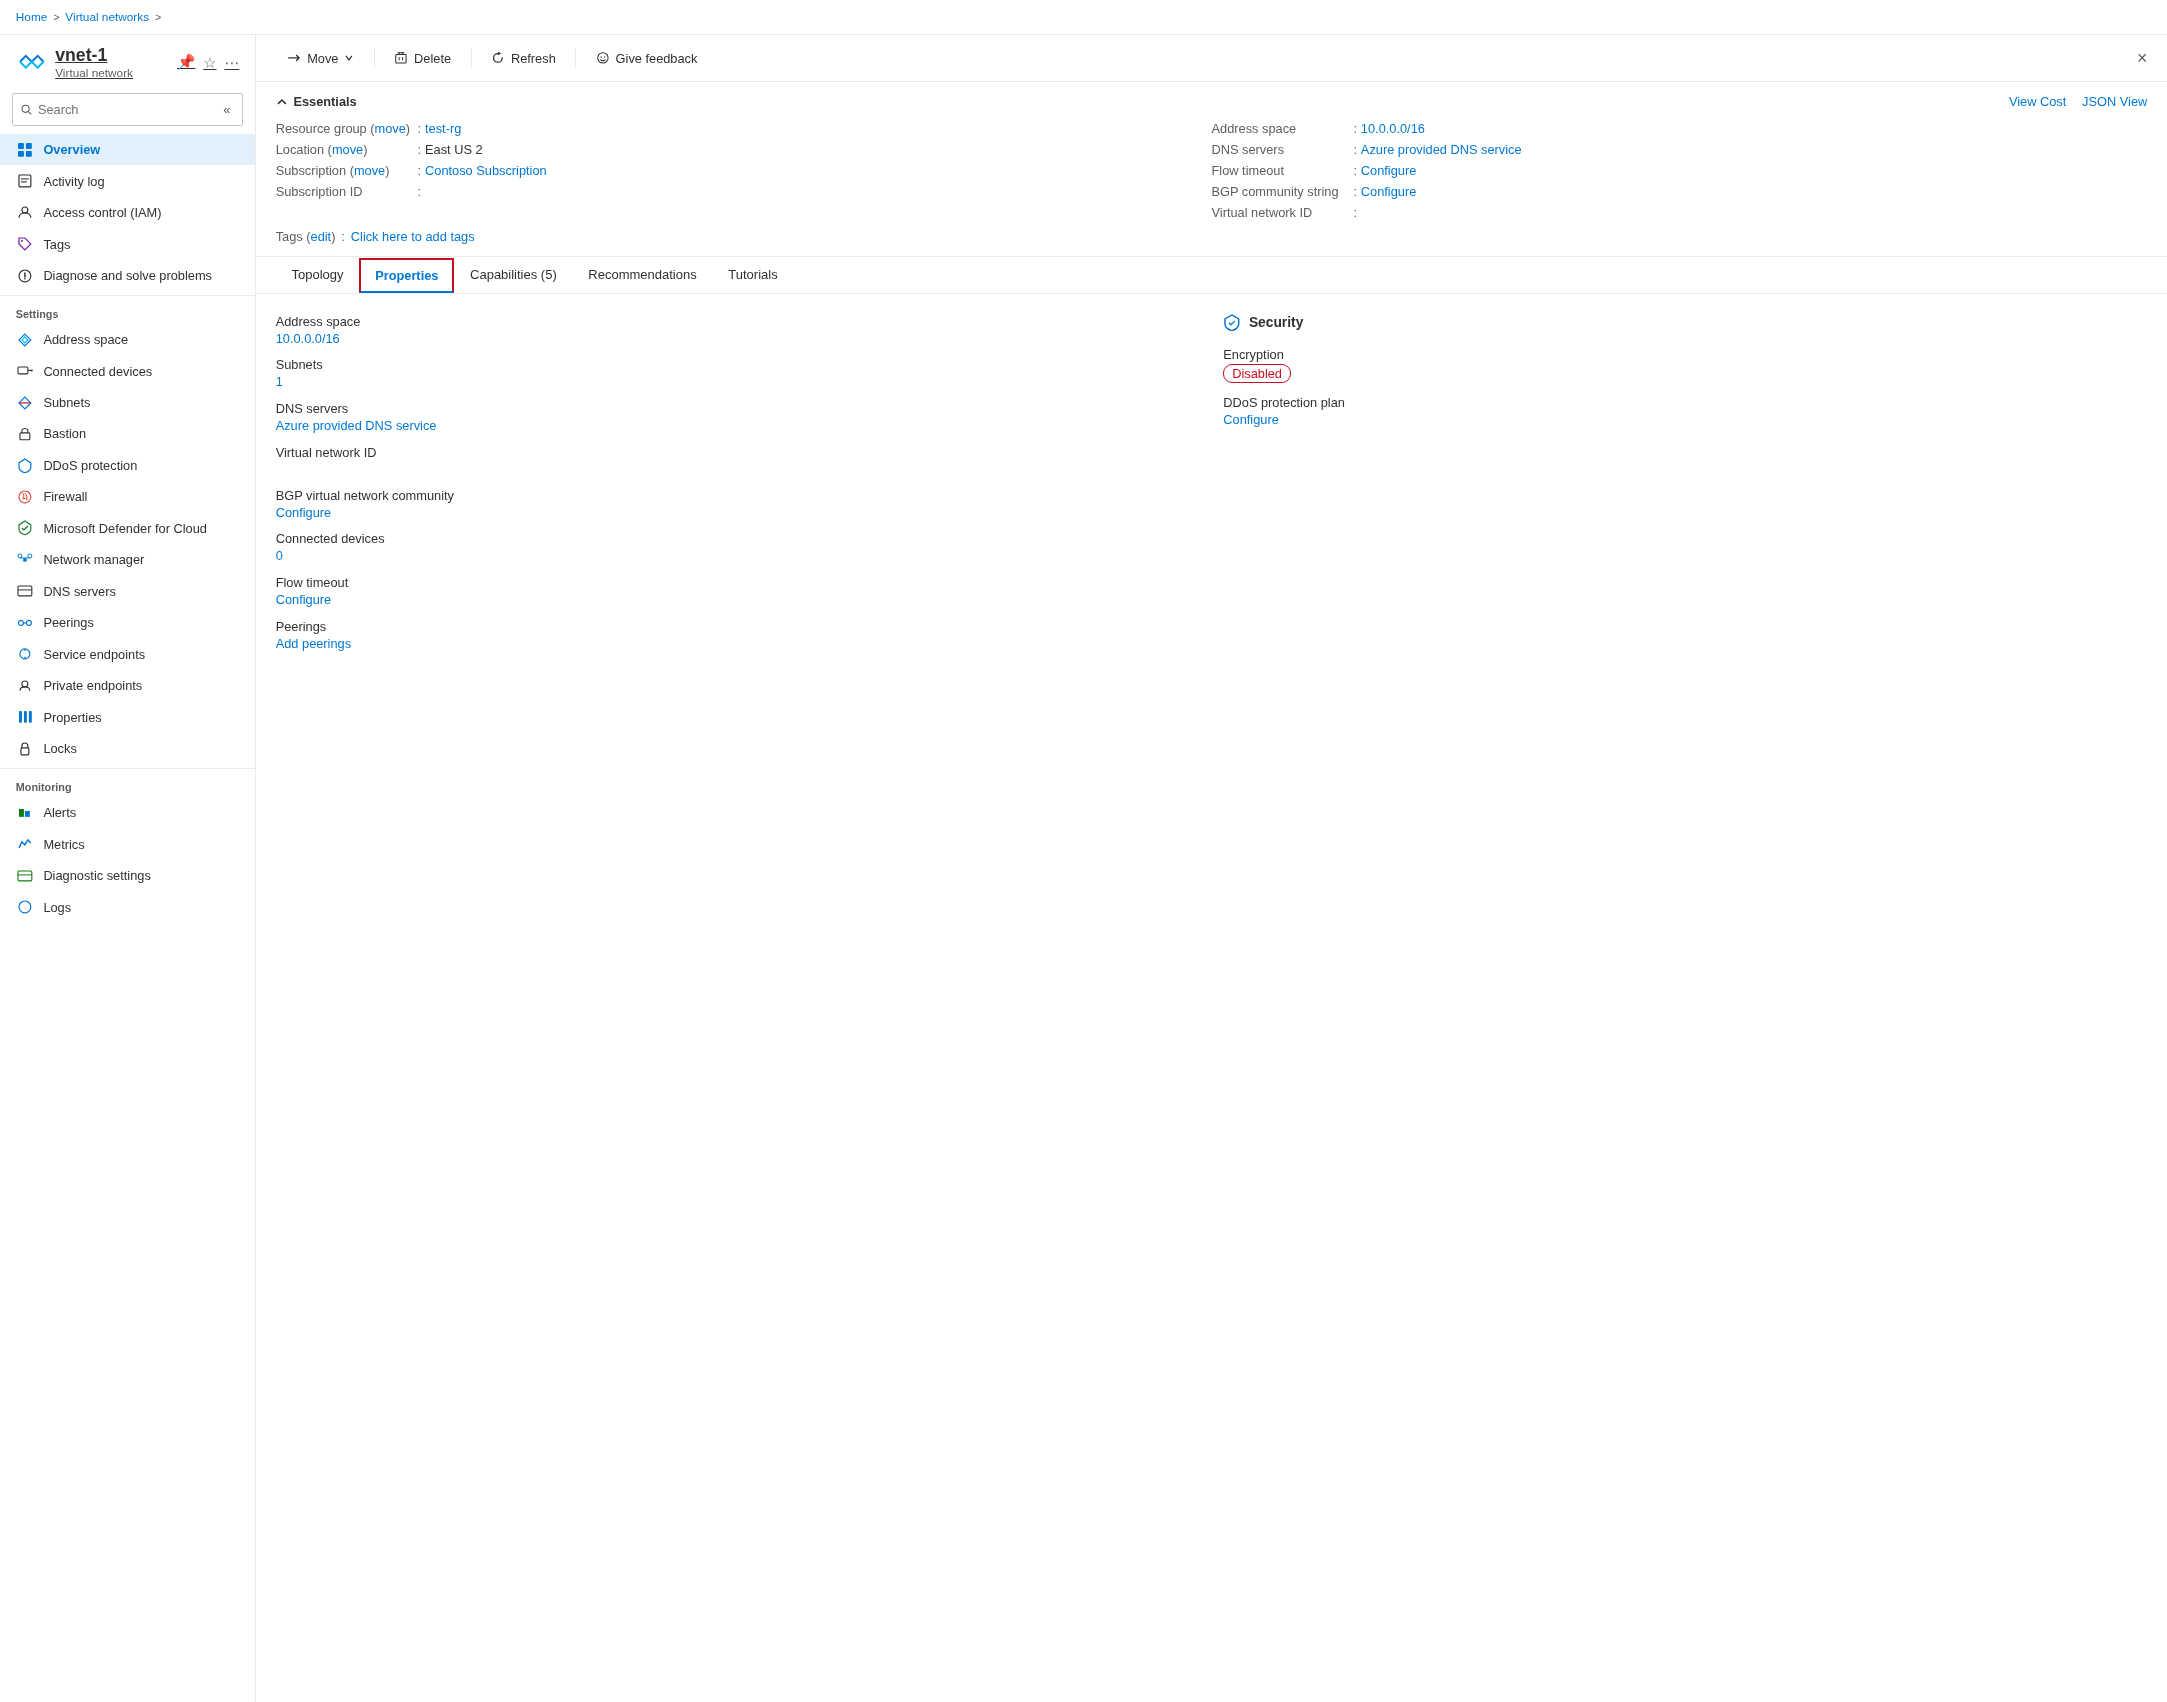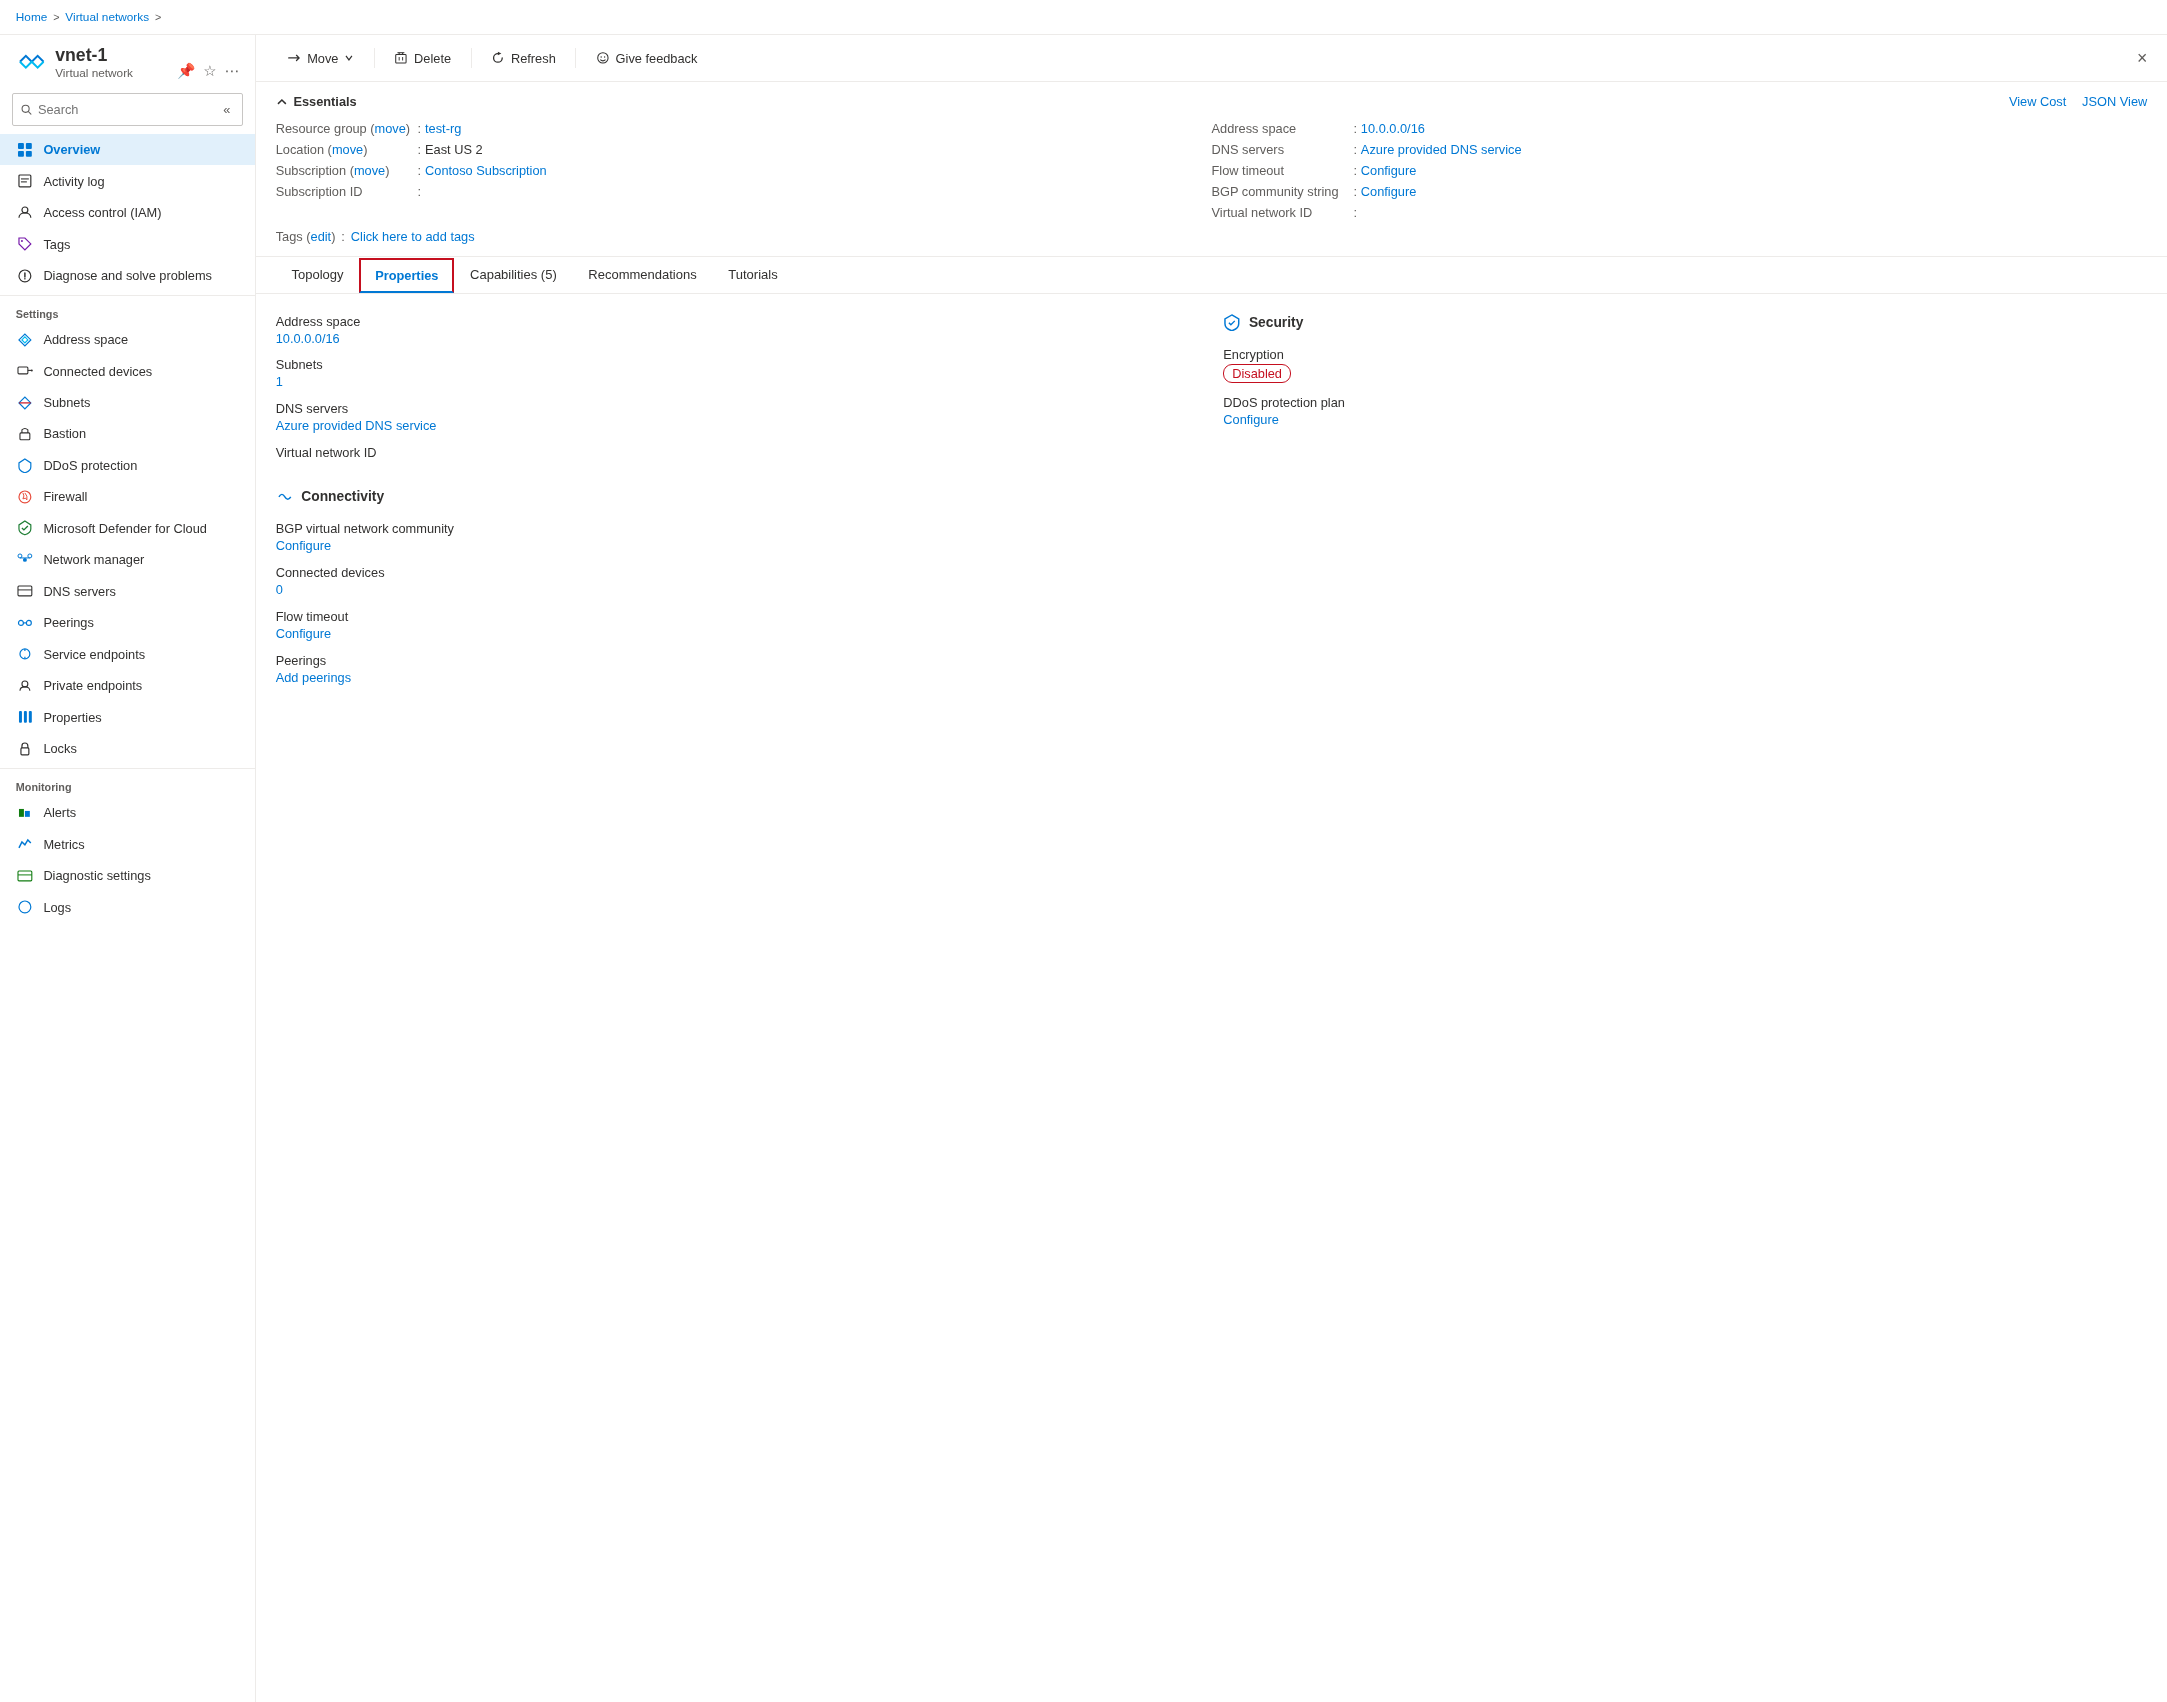--- a/index.html
+++ b/index.html
@@ -70,21 +70,21 @@
 
     .disabled-badge { display: inline-block; border: 1.5px solid #c50f1f; color: #c50f1f; padding: 1px 7.9px; font-size: 12.8px; border-radius: 9px; }
 
     
     ::-webkit-scrollbar { width: 5.9px; }
     ::-webkit-scrollbar-track { background: #f1f1f1; }
     ::-webkit-scrollbar-thumb { background: #c8c6c4; border-radius: 3px; }
 
     .close-btn { position: absolute; top: 15.8px; right: 19.7px; cursor: pointer; font-size: 17.7px; color: #605e5c; border: none; background: none; }
 
-    .header-row { display: flex; align-items: flex-end; padding: 9.9px 15.8px 5.9px; position: relative; }
+    .header-row { display: flex; align-items: center; padding: 9.9px 15.8px 5.9px; position: relative; text-decoration: underline; }
   </style>
 </head>
 <body>
 
 <div class="breadcrumb">
   <a>Home</a>
   <span class="breadcrumb-sep">&gt;</span>
   <a>Virtual networks</a>
   <span class="breadcrumb-sep">&gt;</span>
 </div>
@@ -515,26 +515,20 @@
           <div class="prop-item-label">DNS servers</div>
           <div class="prop-item-value"><a href="#" style="color:#0078d4;text-decoration:none;">Azure provided DNS service</a></div>
         </div>
 
         <div class="prop-item">
           <div class="prop-item-label">Virtual network ID</div>
           <div class="prop-item-value"></div>
         </div>
 
         <div style="margin-top:27.6px;">
-          <div class="prop-section-header">
-            <svg width="17.7" height="17.7" viewBox="0 0 18 18" fill="none">
-              <path d="M3 9 Q6 4 9 9 Q12 14 15 9" stroke="#0078d4" stroke-width="1.5" fill="none"></path>
-            </svg>
-            <span>Connectivity</span>
-          </div>
 
           <div class="prop-item">
             <div class="prop-item-label">BGP virtual network community</div>
             <div class="prop-item-value"><a href="#" style="color:#0078d4;text-decoration:none;">Configure</a></div>
           </div>
 
 
           <div class="prop-item">
             <div class="prop-item-label">Connected devices</div>
             <div class="prop-item-value"><a href="#" style="color:#0078d4;text-decoration:none;">0</a></div>

